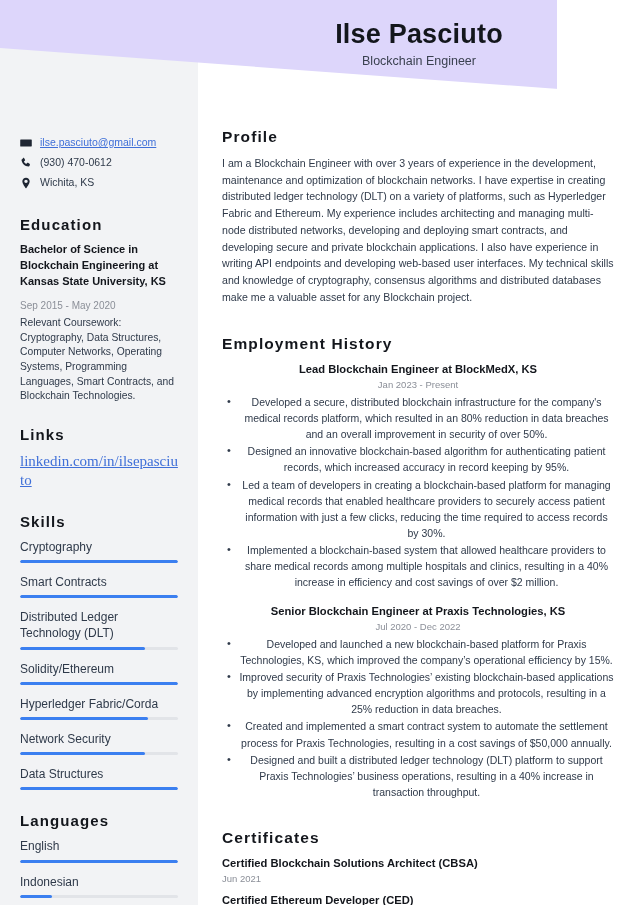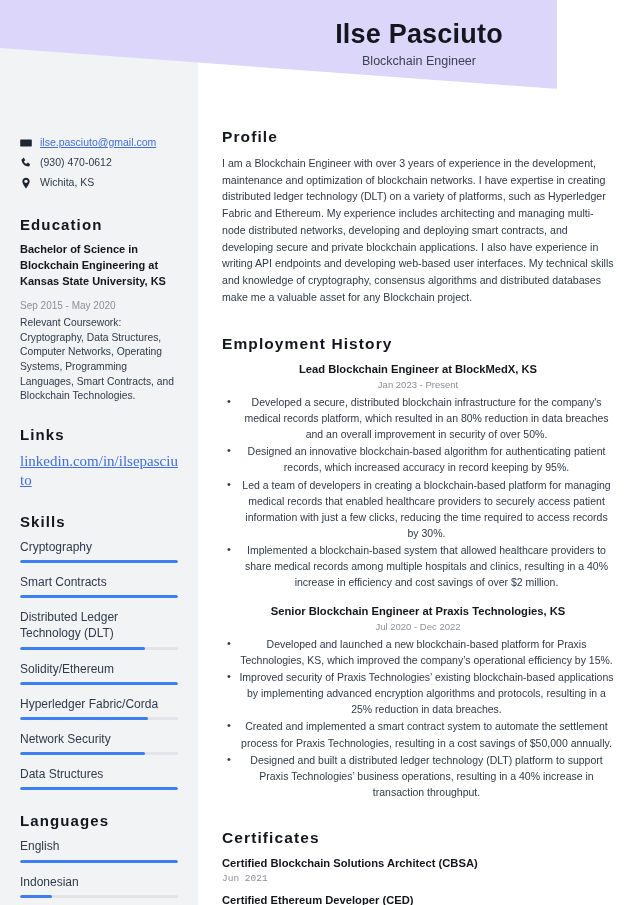--- a/index.html
+++ b/index.html
@@ -243,21 +243,20 @@
   .cert-name {
     font-size: 11.2px;
     font-weight: bold;
     color: #13161c;
     line-height: 1.35;
   }
   .cert-date {
     font-size: 9.5px;
     color: #8b8f98;
     margin-top: 2px;
-    font-family: Liberation Mono, monospace;
   }
 </style>
 </head>
 <body>
 
 <div class="page">
 
   <div class="sidebar-bg" style="background: rgb(242, 243, 245);"></div>
 
   <div class="header" style="background: rgb(221, 214, 251);">

